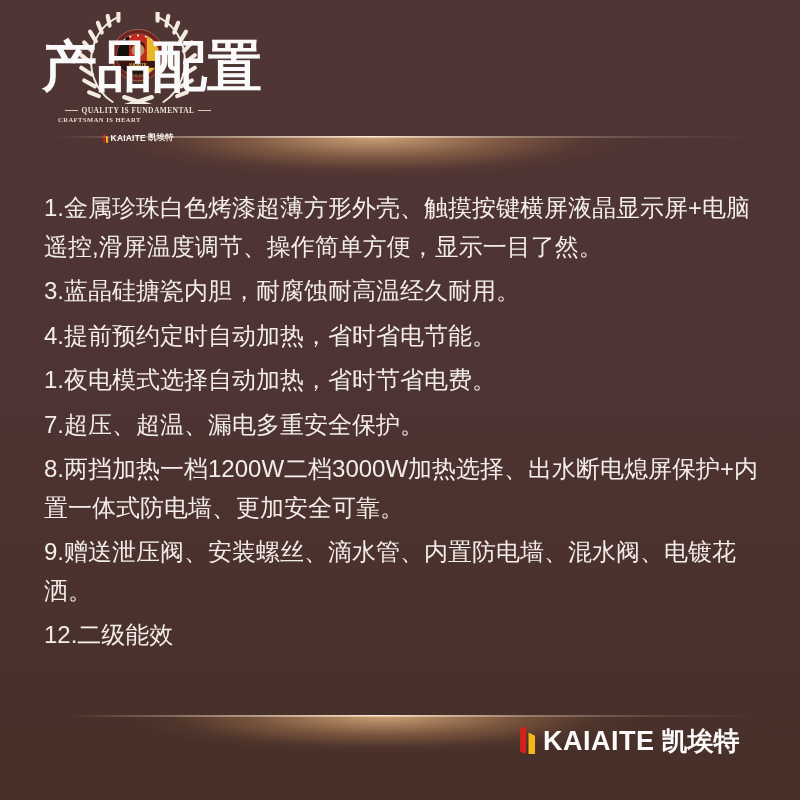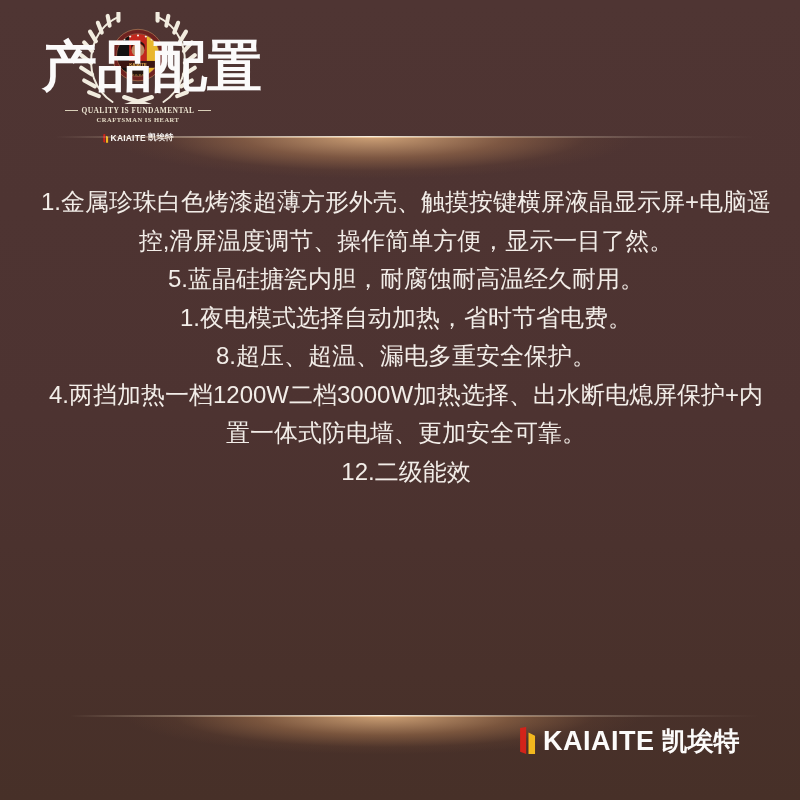--- a/index.html
+++ b/index.html
@@ -2,21 +2,21 @@
 <html><head>
 <meta charset="utf-8">
 <style>
   html,body{margin:0;padding:0;background:#2a1e1c;}
   .page{
     position:relative;width:800px;height:800px;overflow:hidden;
     background:linear-gradient(180deg,#4f3533 0%,#4d3331 52%,#473028 100%);
     font-family:"Liberation Sans","DejaVu Sans",sans-serif;
   }
   
-  .emblem{position:absolute;left:58px;top:12px;width:160px;text-align:center;}
+  .emblem{position:absolute;left:58px;top:12px;width:160px;text-align:left;}
   .emblem svg.wreath{display:block;margin:0 auto;}
   .motto1{display:flex;align-items:center;justify-content:center;gap:4px;
     margin-top:2px;color:#eae2cf;font:700 7.5px "Liberation Serif","DejaVu Serif",serif;
     letter-spacing:.4px;white-space:nowrap;}
   .motto1 .rule{display:inline-block;width:13px;height:1px;background:#d9cfb8;}
   .motto2{margin-top:1px;color:#e4dbc6;font:700 6.5px "Liberation Serif","DejaVu Serif",serif;letter-spacing:.5px;}
   .brand-small{display:flex;align-items:center;justify-content:center;gap:2px;margin-top:9px;}
   .brand-small .en{color:#fdfcfb;font-weight:800;font-size:8.5px;letter-spacing:.2px;}
   .brand-small .cn{color:#fdfcfb;font-weight:800;font-size:8.5px;}
   
@@ -29,21 +29,21 @@
   .streak-glow{position:absolute;pointer-events:none;
     background:radial-gradient(ellipse 52% 100% at 45% 0%,rgba(236,187,135,.80) 0%,
       rgba(190,135,88,.42) 40%,rgba(120,80,55,.16) 65%,rgba(120,80,55,0) 80%);}
   .line-top{left:55px;top:136px;width:700px;}
   .glow-top{left:90px;top:137px;width:630px;height:52px;}
   .line-bottom{left:70px;top:715px;width:690px;}
   .glow-bottom{left:105px;top:716px;width:620px;height:48px;}
   
   .features{position:absolute;left:38px;top:183px;width:736px;
     color:#f2ede8;font-size:24px;line-height:38.5px;font-weight:400;}
-  .features p{margin:0;text-align:center;}
+  .features p{margin:6px;}
   
   .footer-brand{position:absolute;left:519px;top:727px;display:flex;align-items:center;gap:5px;}
   .footer-brand .en{color:#fcfbfa;font-size:27px;font-weight:800;letter-spacing:.5px;line-height:1;}
   .footer-brand .cn{color:#fcfbfa;font-size:26px;font-weight:800;line-height:1;margin-left:2px;}
 </style>
 </head>
 <body>
 
 <div class="page">
 
@@ -127,24 +127,26 @@
     </div>
   </div>
 
   <h1 class="title">产品配置</h1>
 
   <div class="streak-line line-top"></div>
   <div class="streak-glow glow-top"></div>
 
   <div class="features">
       <p>1.金属珍珠白色烤漆超薄方形外壳、触摸按键横屏液晶显示屏+电脑遥控,滑屏温度调节、操作简单方便，显示一目了然。</p>
-      <p>5.蓝晶硅搪瓷内胆，耐腐蚀耐高温经久耐用。</p>
+      <p>3.蓝晶硅搪瓷内胆，耐腐蚀耐高温经久耐用。</p>
+      <p>4.提前预约定时自动加热，省时省电节能。</p>
       <p>1.夜电模式选择自动加热，省时节省电费。</p>
-      <p>8.超压、超温、漏电多重安全保护。</p>
-      <p>4.两挡加热一档1200W二档3000W加热选择、出水断电熄屏保护+内置一体式防电墙、更加安全可靠。</p>
+      <p>7.超压、超温、漏电多重安全保护。</p>
+      <p>8.两挡加热一档1200W二档3000W加热选择、出水断电熄屏保护+内置一体式防电墙、更加安全可靠。</p>
+      <p>9.赠送泄压阀、安装螺丝、滴水管、内置防电墙、混水阀、电镀花洒。</p>
       <p>12.二级能效</p>
     </div>
 
   <div class="streak-line line-bottom"></div>
   <div class="streak-glow glow-bottom"></div>
 
   <div class="footer-brand">
     <svg width="19" height="28" viewBox="0 0 20 30" aria-hidden="true">
       <path d="M1,1 L7.5,0 L7.5,29 L1,26.5 Z" fill="#d2231a"></path>
       <path d="M10,6 L17,9.5 L17,29 L10,29 Z" fill="#f2b71e"></path>

